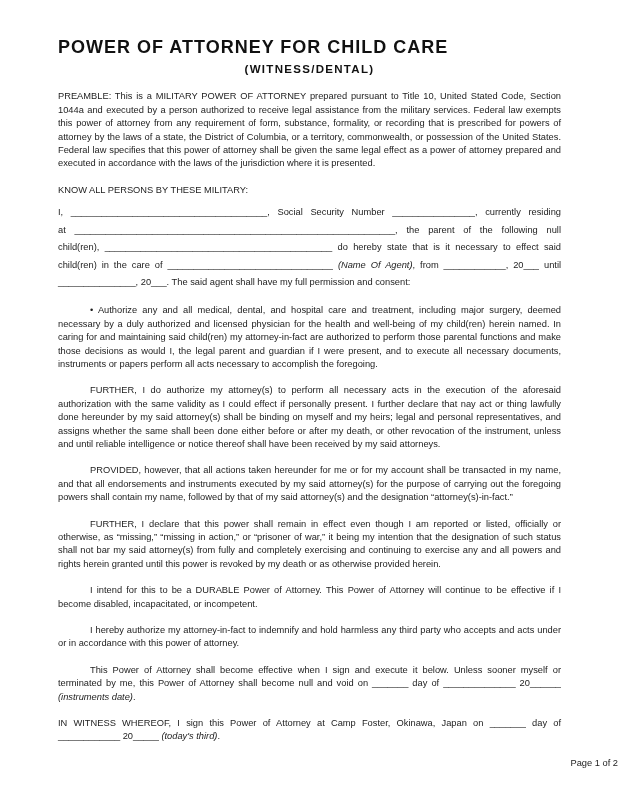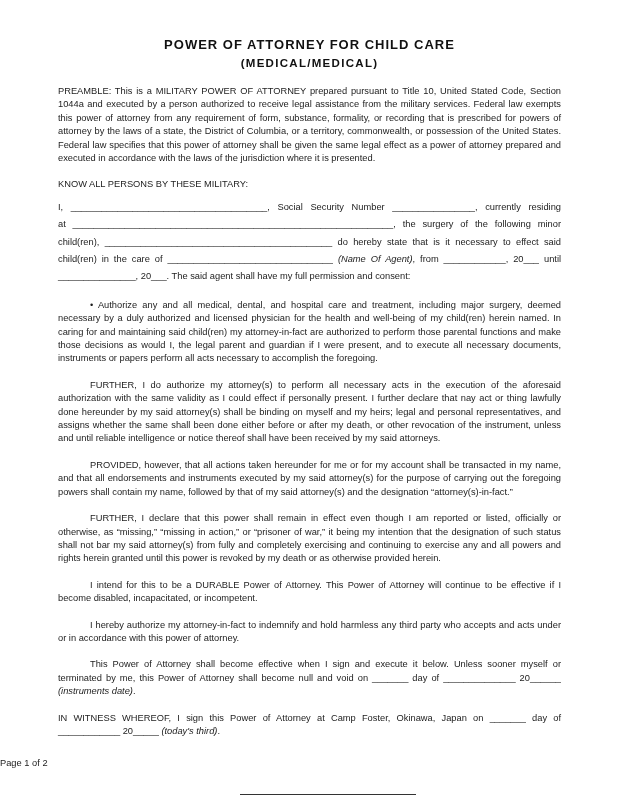--- a/index.html
+++ b/index.html
@@ -10,24 +10,23 @@
     box-sizing: border-box;
     background: #ffffff;
     padding: 38px 57px 0 58px;
     font-family: "Liberation Sans", sans-serif;
     font-size: 9.3px;
     line-height: 13.4px;
     color: #1c1c1c;
   }
   .doc-title {
     margin: 0 0 5px 0;
-    font-size: 13px;
+    font-size: 18px;
     font-weight: bold;
     letter-spacing: 1px;
-    text-align: center;
     line-height: 1.1;
     color: #111;
   }
   .doc-subtitle {
     margin: 0 0 15px 0;
     font-size: 11.5px;
     font-weight: bold;
     letter-spacing: 1.3px;
     text-align: center;
     line-height: 1.1;
@@ -59,38 +58,38 @@
     width: 176px;
     border-top: 1px solid #333;
     padding-top: 3px;
     text-align: center;
   }
   .page-footer {
     position: absolute;
     left: 0;
     bottom: 30px;
     width: 100%;
-    text-align: left;
+    text-align: right;
   }
 </style>
 </head>
 <body>
 
 <div class="page">
 
   <h1 class="doc-title">POWER OF ATTORNEY FOR CHILD CARE</h1>
-  <h2 class="doc-subtitle">(MEDICAL/MEDICAL)</h2>
+  <h2 class="doc-subtitle">(WITNESS/DENTAL)</h2>
 
   <p class="para">PREAMBLE:  This is a MILITARY POWER OF ATTORNEY prepared pursuant to Title 10, United Stated Code, Section 1044a and executed by a person authorized to receive legal assistance from the military services.  Federal law exempts this power of attorney from any requirement of form, substance, formality, or recording that is prescribed for powers of attorney by the laws of a state, the District of Columbia, or a territory, commonwealth, or possession of the United States.  Federal law specifies that this power of attorney shall be given the same legal effect as a power of attorney prepared and executed in accordance with the laws of the jurisdiction where it is presented.</p>
 
   <p class="para know">KNOW ALL PERSONS BY THESE MILITARY:</p>
 
   <div class="fill">
     <p class="fill-line">I, ______________________________________, Social Security Number ________________, currently residing</p>
-    <p class="fill-line">at ______________________________________________________________, the surgery of the following minor</p>
+    <p class="fill-line">at ______________________________________________________________, the parent of the following null</p>
     <p class="fill-line">child(ren), ____________________________________________ do hereby state that is it necessary to effect said</p>
     <p class="fill-line">
       <span>child(ren) in the care of ________________________________ </span><span class="it">(Name Of Agent)</span><span>, from ____________, 20___ until</span>
     </p>
     <p class="fill-line last">_______________, 20___.  The said agent shall have my full permission and consent:</p>
   </div>
 
   <p class="para indent">• Authorize any and all medical, dental, and hospital care and treatment, including major surgery, deemed necessary by a duly authorized and licensed physician for the health and well-being of my child(ren) herein named.  In caring for and maintaining said child(ren) my attorney-in-fact are authorized to perform those parental functions and make those decisions as would I, the legal parent and guardian if I were present, and to execute all necessary documents, instruments or papers perform all acts necessary to accomplish the foregoing.</p>
 
   <p class="para indent">FURTHER, I do authorize my attorney(s) to perform all necessary acts in the execution of the aforesaid authorization with the same validity as I could effect if personally present.  I further declare that nay act or thing lawfully done hereunder by my said attorney(s) shall be binding on myself and my heirs; legal and personal representatives, and assigns whether the same shall been done either before or after my death, or other revocation of the instrument, unless and until reliable intelligence or notice thereof shall have been received by my said attorneys.</p>

